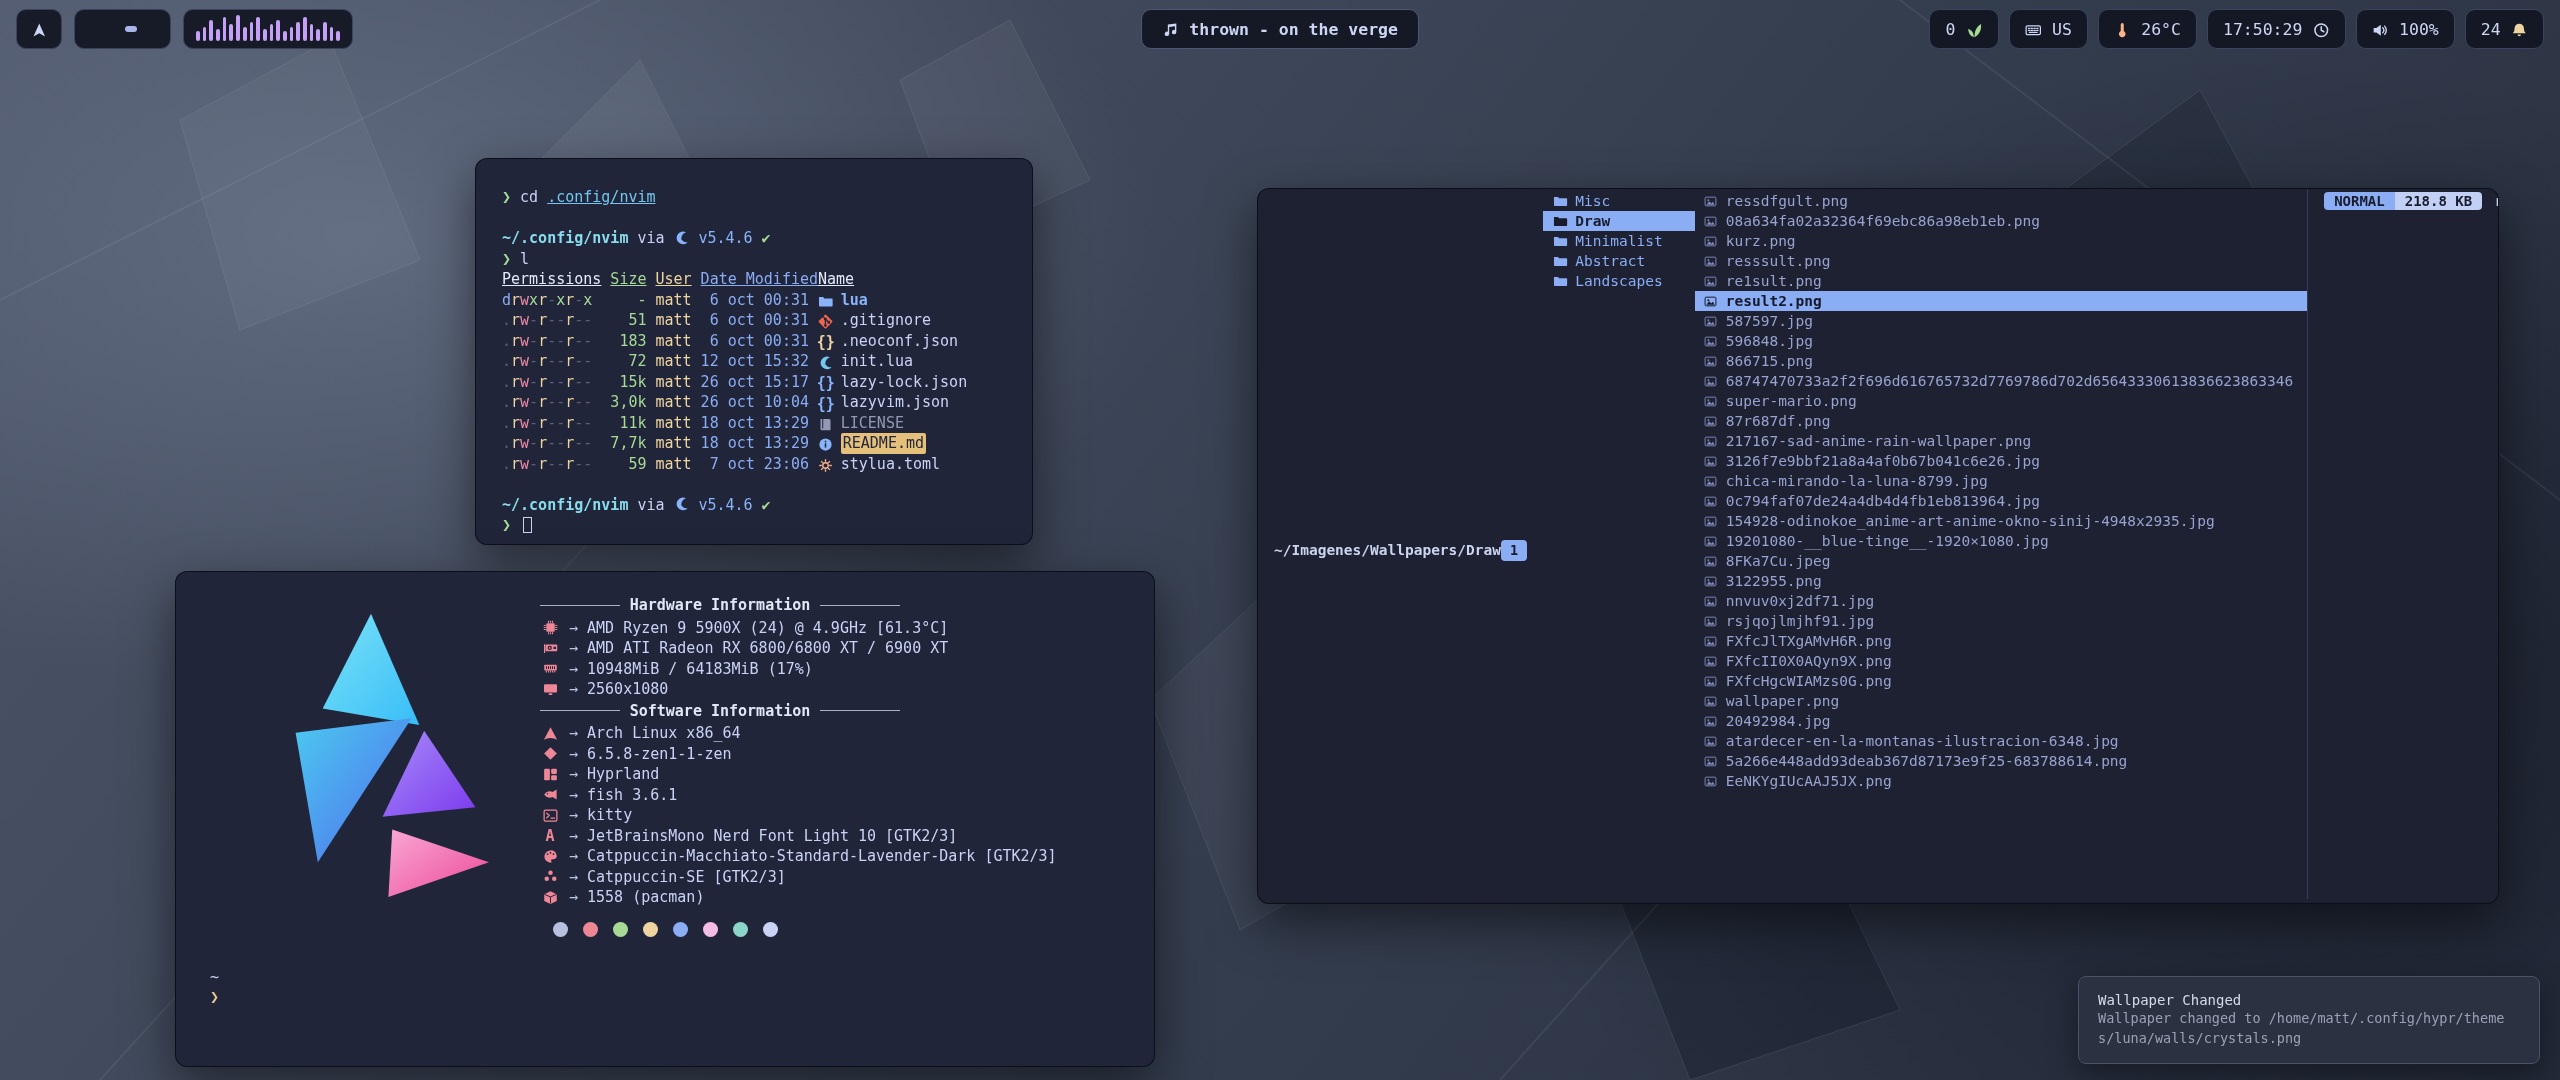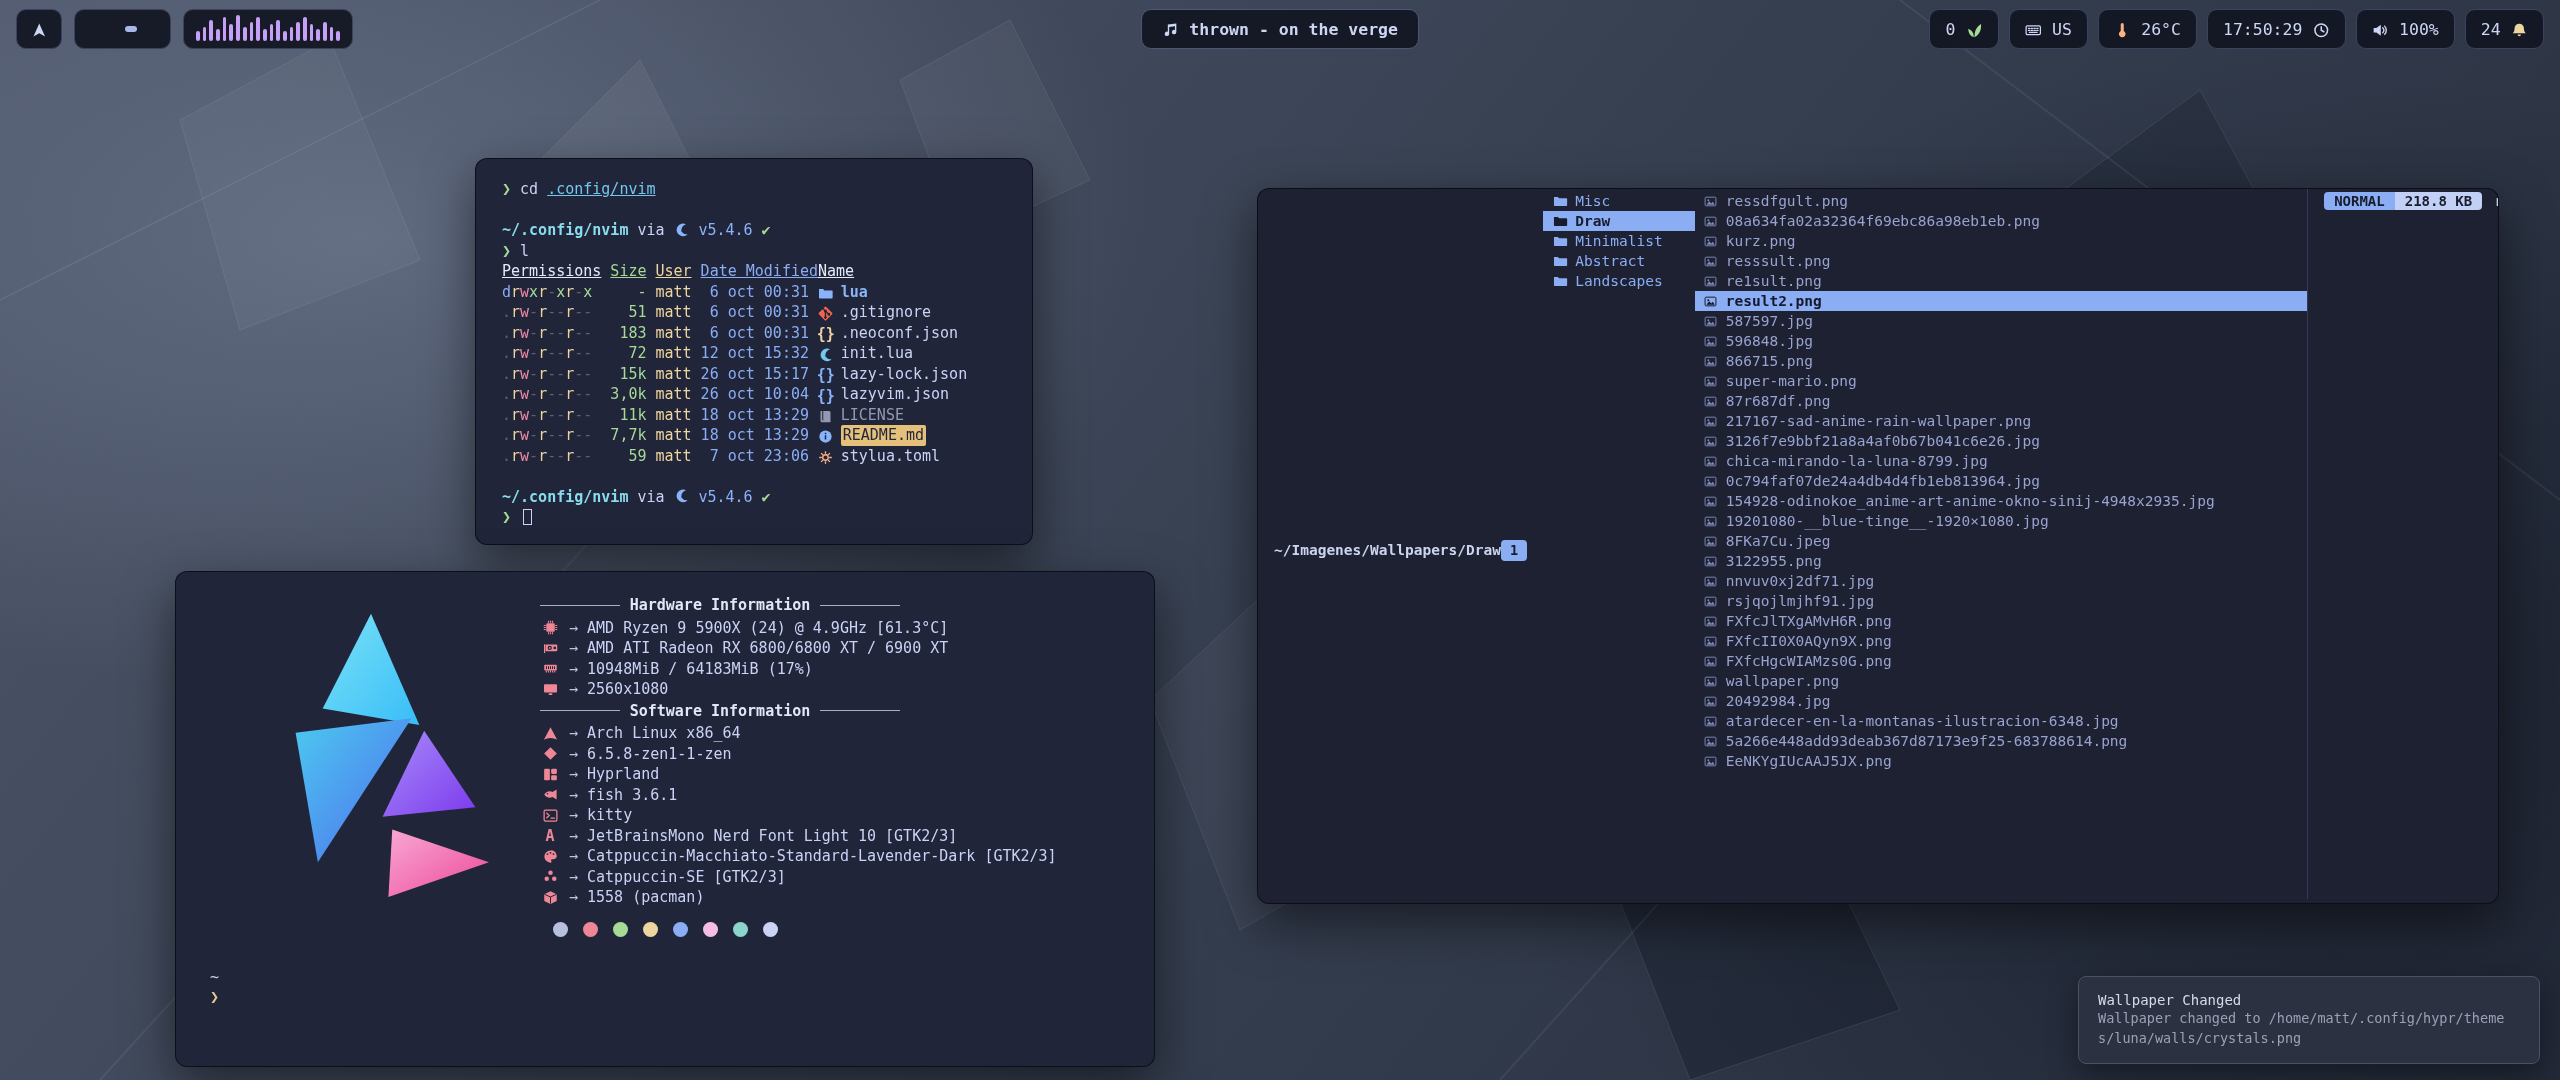--- a/index.html
+++ b/index.html
@@ -30,21 +30,21 @@
   .tb-right{margin-left:auto;display:flex;gap:10px}
 
   
   .ic{display:inline-flex;align-items:center;justify-content:center;width:1.05em;height:1em;position:relative;top:.1em}
   .ic svg{width:1em;height:1em;fill:currentColor;display:block}
 
   
   .window{position:absolute;background:#20253a;border-radius:12px;box-shadow:0 18px 50px rgba(0,0,0,.5);border:1px solid rgba(8,10,18,.8);z-index:2}
 
   
-  .term-nvim{left:475px;top:158px;width:558px;height:387px;padding:20px 26px;font-size:15px;line-height:20.5px}
+  .term-nvim{left:475px;top:158px;width:558px;height:387px;padding:28px 26px;font-size:15px;line-height:20.5px}
   .tline{white-space:pre;display:block}
   .tline.blank{height:20.5px}
   .prompt{color:#a6da95;font-weight:bold}
   .cmdw{color:#cad3f5}
   .cmd-arg{color:#74c7ec;text-decoration:underline}
   .path-c{color:#89dceb;font-weight:bold}
   .moon{color:#89b4fa}
   .ver{color:#89b4fa}
   .check{color:#a6da95}
   .ls-row{display:flex;white-space:pre;line-height:20.5px}
@@ -504,20 +504,25 @@
         <div class="file-item"><span class="ic" style=""><svg viewBox="0 0 12 12">
               <rect x="1" y="2" width="10" height="8" rx="1" fill="none" stroke="currentColor" stroke-width=".9"></rect>
               <circle cx="4" cy="4.8" r=".9"></circle>
               <path d="M2.2 8.9 4.8 5.8l1.9 2.1 1.5-1.6 1.7 2.6Z"></path>
             </svg></span><span>596848.jpg</span></div>
         <div class="file-item"><span class="ic" style=""><svg viewBox="0 0 12 12">
               <rect x="1" y="2" width="10" height="8" rx="1" fill="none" stroke="currentColor" stroke-width=".9"></rect>
               <circle cx="4" cy="4.8" r=".9"></circle>
               <path d="M2.2 8.9 4.8 5.8l1.9 2.1 1.5-1.6 1.7 2.6Z"></path>
             </svg></span><span>866715.png</span></div>
+        <div class="file-item"><span class="ic" style=""><svg viewBox="0 0 12 12">
+              <rect x="1" y="2" width="10" height="8" rx="1" fill="none" stroke="currentColor" stroke-width=".9"></rect>
+              <circle cx="4" cy="4.8" r=".9"></circle>
+              <path d="M2.2 8.9 4.8 5.8l1.9 2.1 1.5-1.6 1.7 2.6Z"></path>
+            </svg></span><span>68747470733a2f2f696d616765732d7769786d702d65643330613836623863346</span></div>
         <div class="file-item"><span class="ic" style=""><svg viewBox="0 0 12 12">
               <rect x="1" y="2" width="10" height="8" rx="1" fill="none" stroke="currentColor" stroke-width=".9"></rect>
               <circle cx="4" cy="4.8" r=".9"></circle>
               <path d="M2.2 8.9 4.8 5.8l1.9 2.1 1.5-1.6 1.7 2.6Z"></path>
             </svg></span><span>super-mario.png</span></div>
         <div class="file-item"><span class="ic" style=""><svg viewBox="0 0 12 12">
               <rect x="1" y="2" width="10" height="8" rx="1" fill="none" stroke="currentColor" stroke-width=".9"></rect>
               <circle cx="4" cy="4.8" r=".9"></circle>
               <path d="M2.2 8.9 4.8 5.8l1.9 2.1 1.5-1.6 1.7 2.6Z"></path>
             </svg></span><span>87r687df.png</span></div>

